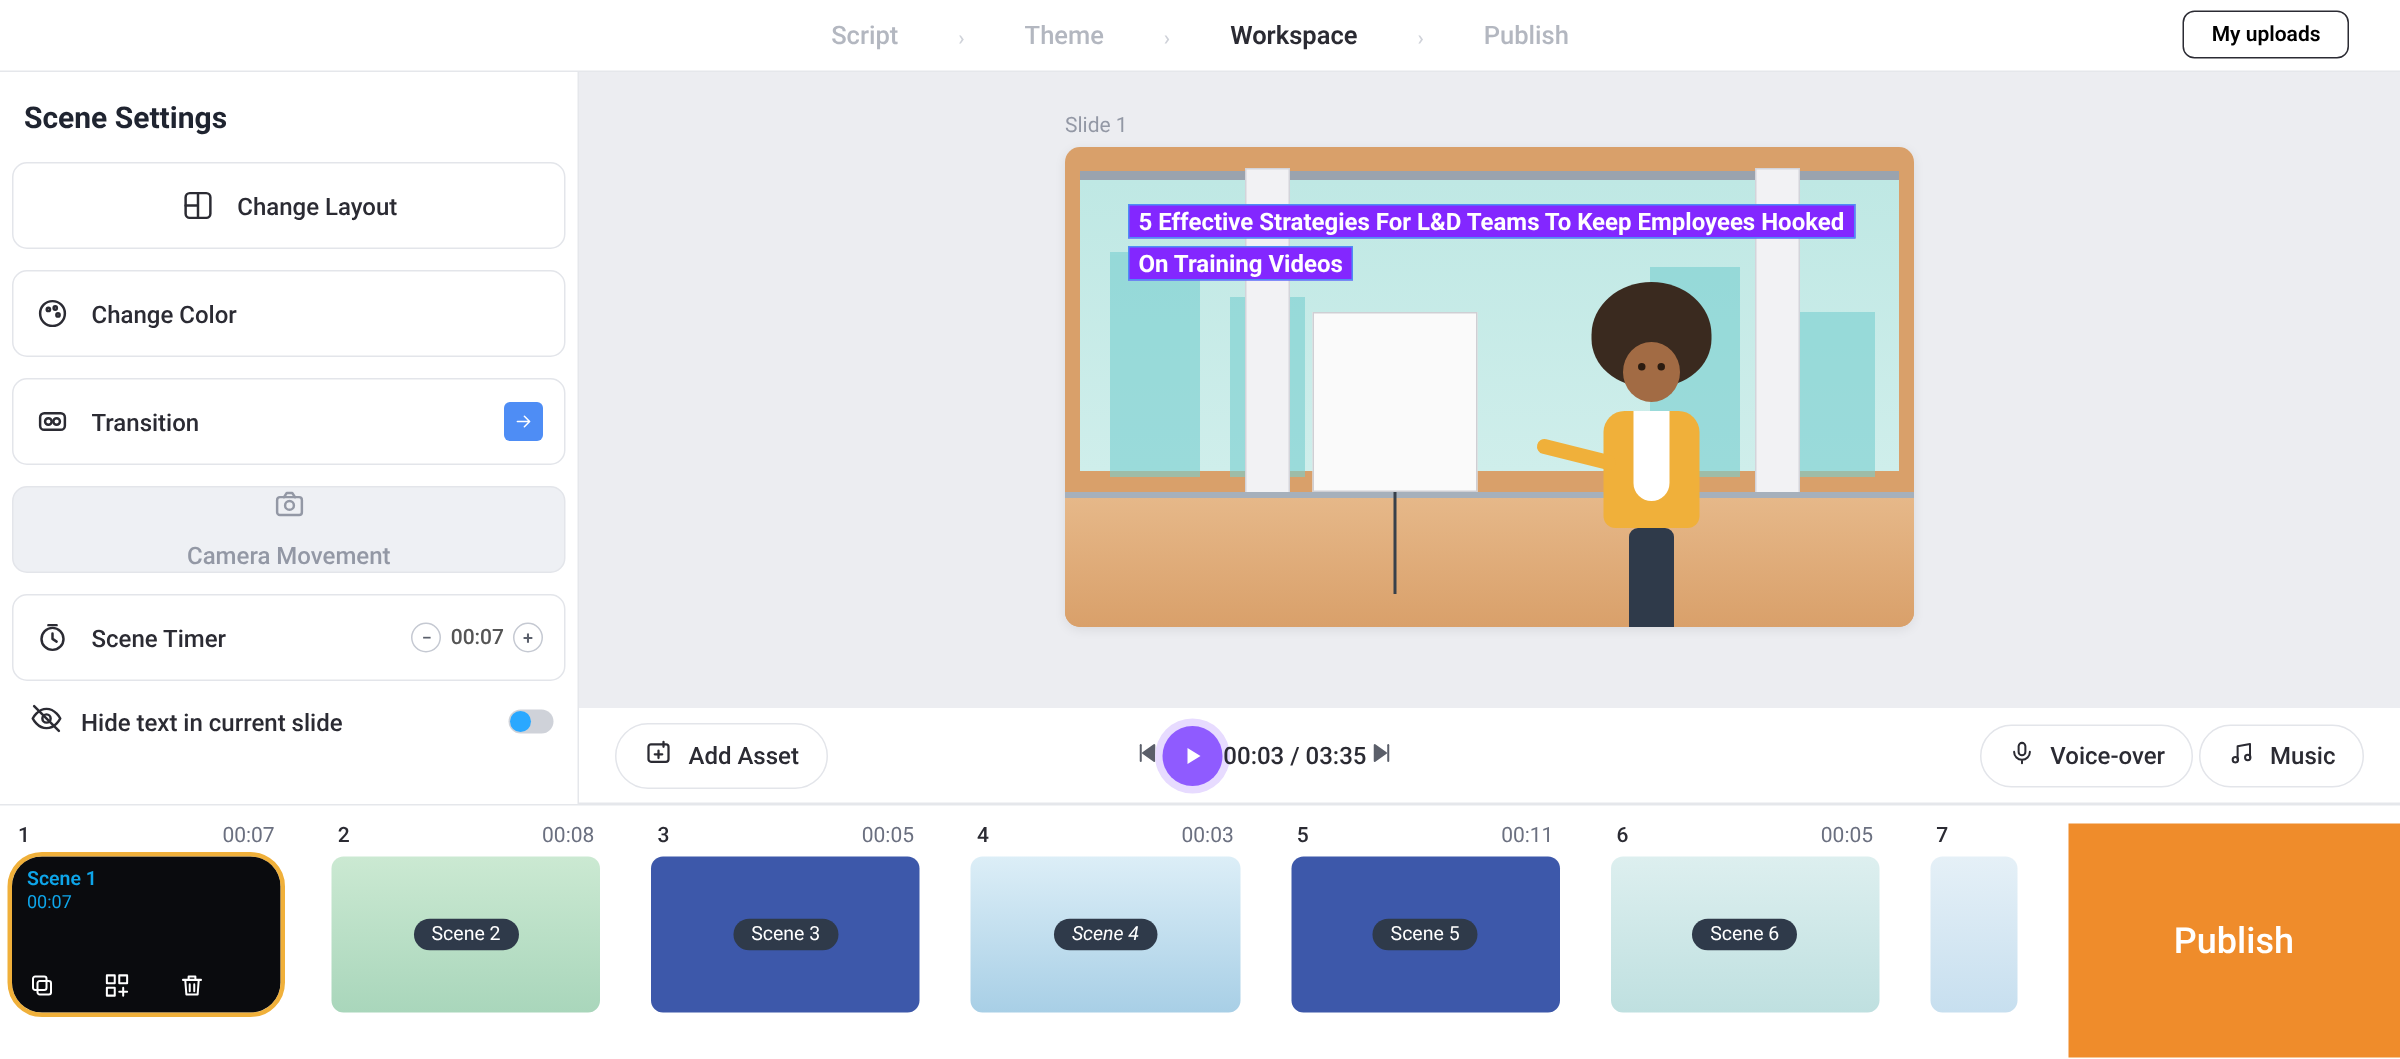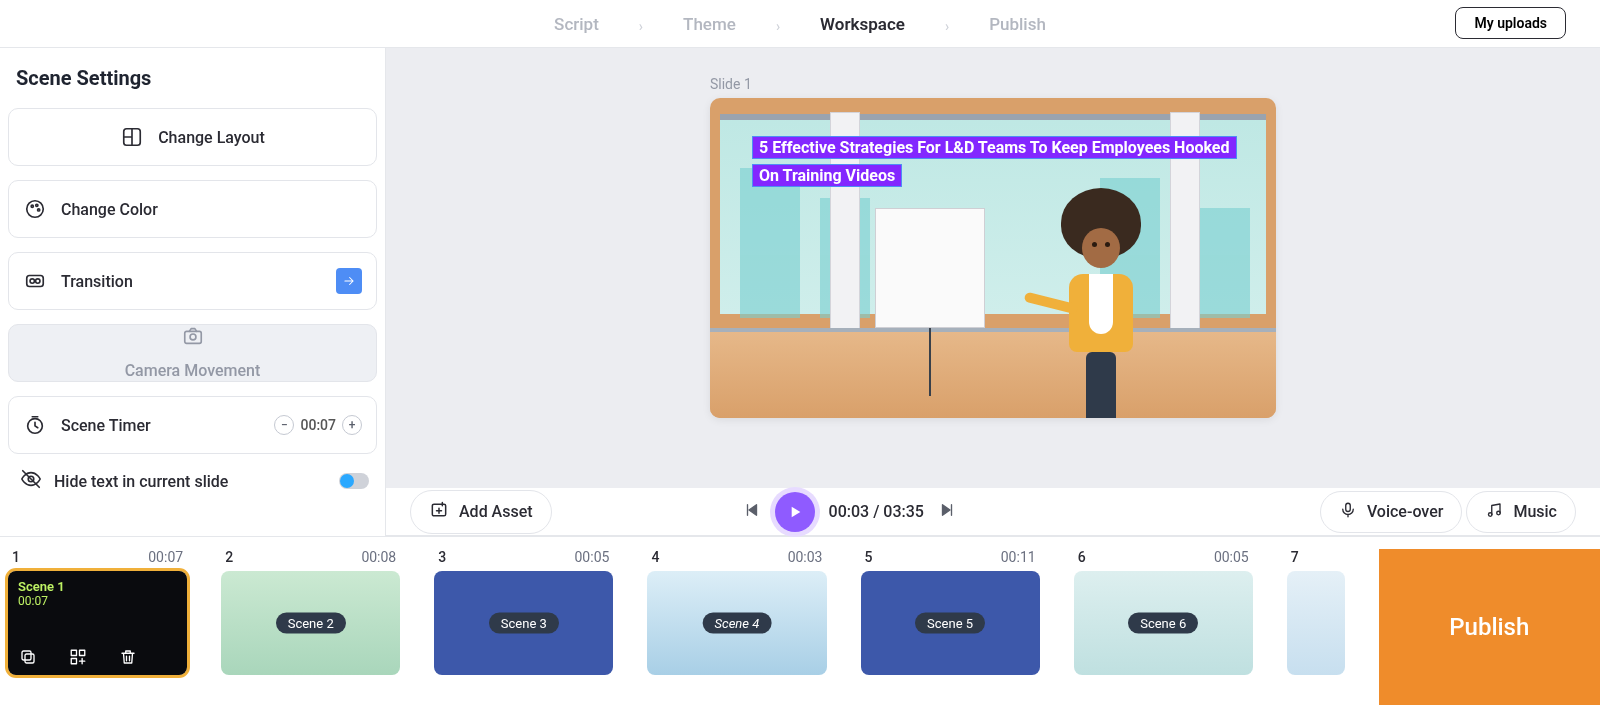--- a/index.html
+++ b/index.html
@@ -106,30 +106,30 @@
   position: absolute; top: 36px; left: 42px; max-width: 480px;
 }
 .slide .title-line {
   display: inline; background: #8327ff; color: #fff; font-weight: 700; font-size: 16px;
   padding: 1px 6px; line-height: 28px; border: 1px solid #4e8df5;
   box-decoration-break: clone; -webkit-box-decoration-break: clone;
 }
 
 
 .playbar {
-  height: 48px; display: flex; align-items: center; padding: 0 24px; gap: 18px;
+  height: 64px; display: flex; align-items: center; padding: 0 24px; gap: 18px;
   background: #fff; border-bottom: 1px solid #e5e7eb;
 }
 .btn {
   border: 1px solid #e3e5ea; border-radius: 22px; background: #fff;
   display: flex; align-items: center; gap: 10px; padding: 9px 18px; font-size: 16px;
   cursor: pointer; font-weight: 500; color: #2b2b33;
 }
 .btn .ico svg { stroke: #2b2b33; }
-.play-center { margin: 0 auto; display: flex; align-items: center; gap: 14px; }
+.play-center { margin: 0 auto; display: flex; align-items: center; gap: 1px; }
 .skip svg { stroke: #5b5f6a; fill: #5b5f6a; cursor: pointer; }
 .play-btn {
   width: 40px; height: 40px; border-radius: 50%; background: #8f5bff;
   display: flex; align-items: center; justify-content: center; cursor: pointer;
   box-shadow: 0 0 0 5px #e7dbff;
 }
 .play-btn svg { fill: #fff; }
 .time { font-size: 16px; color: #2b2b33; font-weight: 500; }
 
 
@@ -141,21 +141,21 @@
 .tl-head { display: flex; justify-content: space-between; font-size: 14px; color: #6b7080; padding: 0 4px; }
 .tl-head .idx { color: #2b2b33; font-weight: 500; }
 .tl-card {
   margin-top: 6px; height: 104px; border-radius: 8px; position: relative;
   overflow: hidden; cursor: pointer;
 }
 .tl-scene .chip {
   position: absolute; left: 50%; top: 50%; transform: translate(-50%,-50%);
   background: #2f3a4a; color: #fff; font-size: 13px; padding: 3px 12px; border-radius: 12px;
 }
-.tl-scene.active .tl-card { outline: 3px solid #f0b03a; background: #171a20; color: #bef264; }
+.tl-scene.active .tl-card { outline: 3px solid #f0b03a; background: #171a20; color: #0ea5e9; border-radius: 20px; }
 .tl-scene.active .tl-card .ov {
   position: absolute; inset: 0; background: rgba(0,0,0,.55); padding: 8px 10px; display: flex; flex-direction: column; justify-content: space-between;
 }
 .tl-scene.active .ov .txt { font-size: 13px; font-weight: 600; }
 .tl-scene.active .ov .sub { font-size: 12px; }
 .tl-scene.active .ov .tools { display: flex; gap: 30px; }
 .tl-scene.active .ov .tools span { display: flex; width: 20px; height: 20px; align-items: center; justify-content: center; cursor: pointer; }
 .tl-scene.active .ov .tools svg { stroke: #fff; }
 .tl-bg2 { background: linear-gradient(#cbe9d2,#a9d6bb); }
 .tl-bg3 { background: #3d58aa; }

